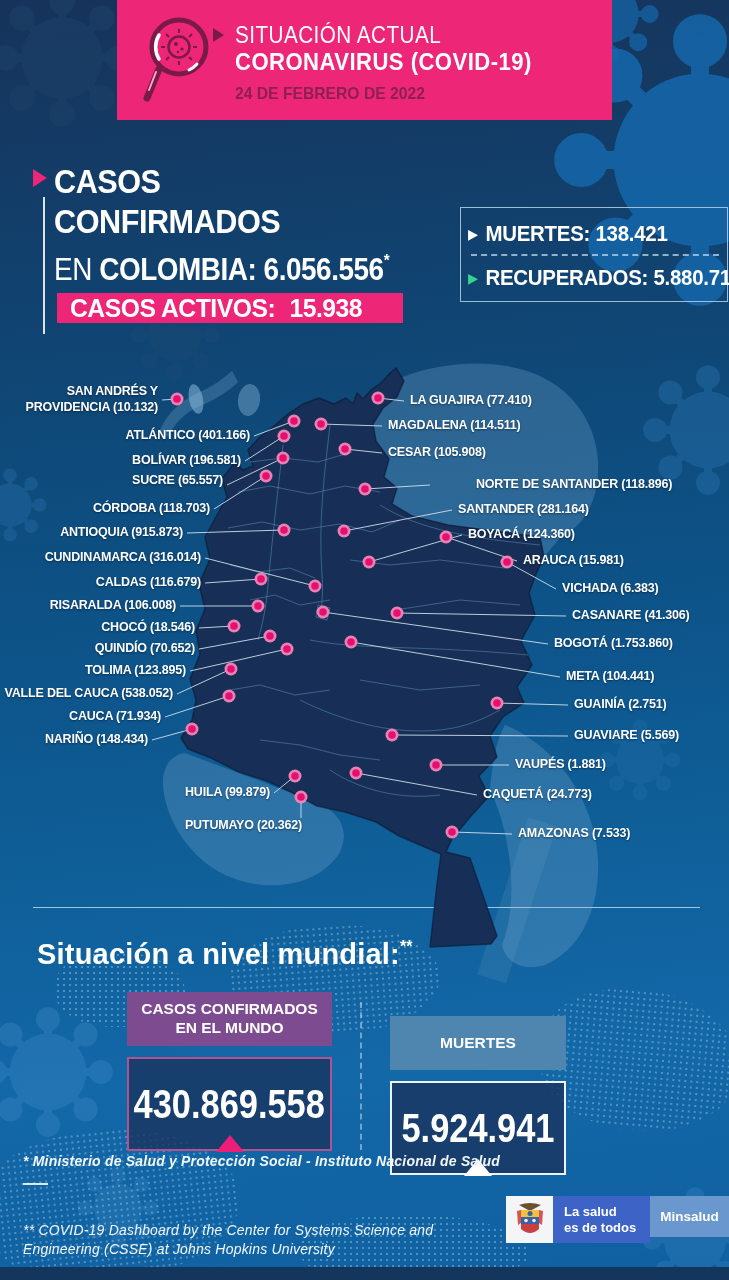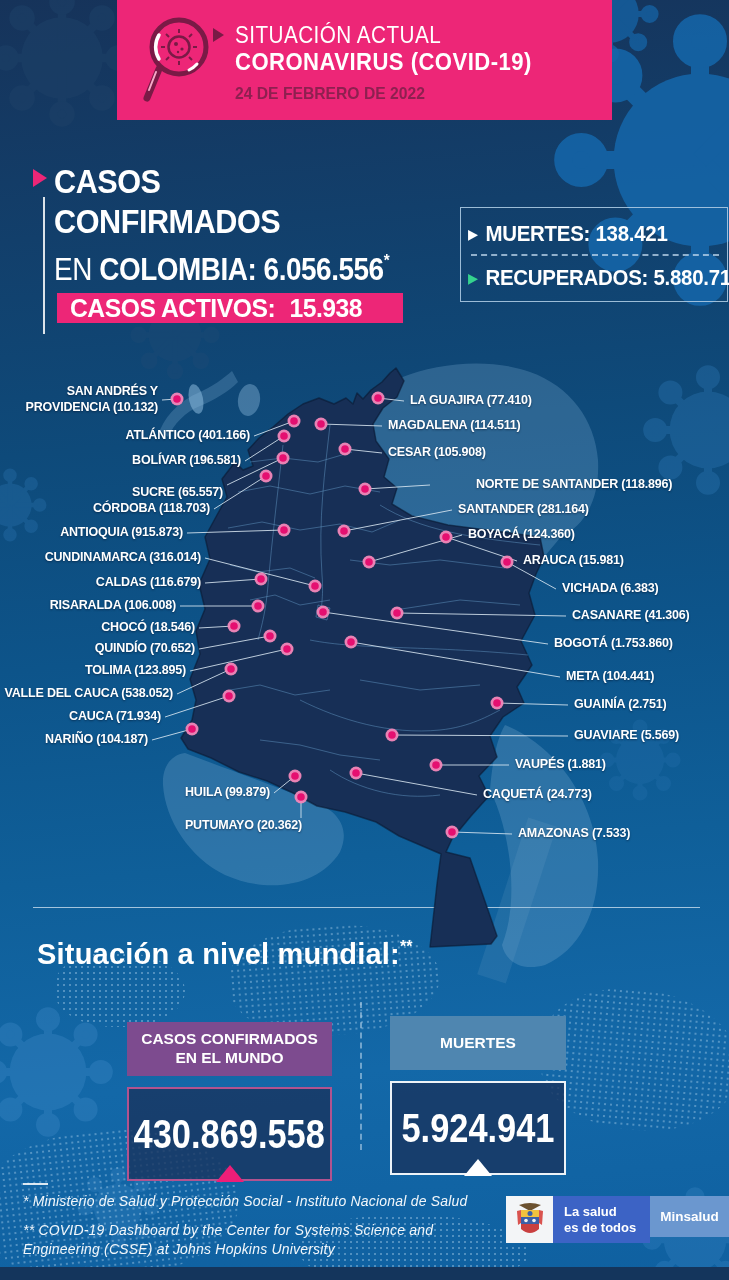--- a/index.html
+++ b/index.html
@@ -60,32 +60,32 @@
   .world-title sup{font-size:16px;vertical-align:12px;}
   .card{position:absolute;top:992px;}
   .card .hd{height:54px;display:flex;align-items:center;justify-content:center;text-align:center;
             font-size:15.5px;font-weight:700;line-height:1.2;padding:0 8px;box-sizing:border-box;}
   .card .num{position:relative;margin-top:11px;height:90px;display:flex;align-items:center;justify-content:center;
              background:rgba(25,52,95,.8);}
   .card .num .v{font-size:40px;font-weight:700;letter-spacing:0;transform:scaleX(.86);white-space:nowrap;}
   .card .tri-up{position:absolute;bottom:-3px;left:50%;transform:translateX(-50%);width:0;height:0;
                 border-left:14px solid transparent;border-right:14px solid transparent;}
   .card-confirmed{left:127px;width:205px;}
-  .card-confirmed .hd{background:#7d4b8f;margin-top:30px;}
+  .card-confirmed .hd{background:#7d4b8f;}
   .card-confirmed .num{border:2px solid #b1538f;}
   .card-confirmed .tri-up{border-bottom:17px solid #ed1e78;}
   .card-deaths{left:390px;width:176px;margin-top:24px;}
   .card-deaths .hd{background:#4f86b0;}
   .card-deaths .num{border:2px solid #edf3f8;}
   .card-deaths .tri-up{border-bottom:17px solid #ffffff;}
   .card-sep{left:360px;top:1002px;height:148px;width:0;border-left:2px dashed rgba(192,216,236,.55);}
   
   .foot-dash{left:23px;top:1183px;width:25px;height:2px;background:rgba(255,255,255,.85);}
   .note{position:absolute;left:23px;font-size:14px;font-style:italic;font-weight:400;color:#f2f7fb;letter-spacing:.2px;}
-  .note1{top:1193px;white-space:nowrap;}
+  .note1{top:1153px;white-space:nowrap;font-weight:bold;}
   .note2{top:1221px;width:470px;line-height:1.35;}
   .logo-white{left:506px;top:1196px;width:47px;height:47px;background:#f3f5f7;display:flex;align-items:center;justify-content:center;}
   .logo-tagline{left:553px;top:1196px;width:97px;height:47px;background:#3c63c5;display:flex;align-items:center;
                 padding-left:11px;box-sizing:border-box;font-size:13px;font-weight:700;line-height:1.2;}
   .logo-brand{left:650px;top:1196px;width:79px;height:41px;background:#6b97cf;display:flex;align-items:center;
               justify-content:center;font-size:13.5px;font-weight:700;}
   .bottom-bar{left:0;top:1267px;width:729px;height:13px;background:#14355c;}
 </style>
 </head>
 <body>
@@ -276,32 +276,32 @@
         <circle cx="356" cy="773" r="6.5" class="dot-ring"></circle>
         <circle cx="356" cy="773" r="3.8" class="dot-core"></circle>
         <circle cx="452" cy="832" r="6.5" class="dot-ring"></circle>
         <circle cx="452" cy="832" r="3.8" class="dot-core"></circle>
       </g>
   </svg>
   <div id="map-labels">
       <div class="map-label left wrap" style="right: 571px; top: 383px;">SAN ANDRÉS Y PROVIDENCIA (10.132)</div>
       <div class="map-label left" style="right: 479px; top: 427px;">ATLÁNTICO (401.166)</div>
       <div class="map-label left" style="right: 488px; top: 452px;">BOLÍVAR (196.581)</div>
-      <div class="map-label left" style="right: 506px; top: 484px; text-align: center;">SUCRE (65.557)</div>
+      <div class="map-label left" style="right: 506px; top: 472px; text-align: center;">SUCRE (65.557)</div>
       <div class="map-label left" style="right: 519px; top: 500px;">CÓRDOBA (118.703)</div>
       <div class="map-label left" style="right: 546px; top: 524px;">ANTIOQUIA (915.873)</div>
       <div class="map-label left" style="right: 528px; top: 549px;">CUNDINAMARCA (316.014)</div>
       <div class="map-label left" style="right: 528px; top: 574px;">CALDAS (116.679)</div>
       <div class="map-label left" style="right: 553px; top: 597px;">RISARALDA (106.008)</div>
       <div class="map-label left" style="right: 534px; top: 619px;">CHOCÓ (18.546)</div>
       <div class="map-label left" style="right: 534px; top: 640px;">QUINDÍO (70.652)</div>
       <div class="map-label left" style="right: 543px; top: 662px;">TOLIMA (123.895)</div>
       <div class="map-label left" style="right: 556px; top: 685px;">VALLE DEL CAUCA (538.052)</div>
       <div class="map-label left" style="right: 568px; top: 708px;">CAUCA (71.934)</div>
-      <div class="map-label left" style="right: 581px; top: 731px;">NARIÑO (104.187)</div>
+      <div class="map-label left" style="right: 581px; top: 731px;">NARIÑO (148.434)</div>
       <div class="map-label left" style="right: 459px; top: 784px;">HUILA (99.879)</div>
       <div class="map-label left" style="right: 427px; top: 817px;">PUTUMAYO (20.362)</div>
       <div class="map-label right" style="left: 410px; top: 392px;">LA GUAJIRA (77.410)</div>
       <div class="map-label right" style="left: 388px; top: 417px;">MAGDALENA (114.511)</div>
       <div class="map-label right" style="left: 388px; top: 444px;">CESAR (105.908)</div>
       <div class="map-label right" style="left: 436px; top: 476px; padding-left: 40px;">NORTE DE SANTANDER (118.896)</div>
       <div class="map-label right" style="left: 458px; top: 501px;">SANTANDER (281.164)</div>
       <div class="map-label right" style="left: 468px; top: 526px;">BOYACÁ (124.360)</div>
       <div class="map-label right" style="left: 523px; top: 552px;">ARAUCA (15.981)</div>
       <div class="map-label right" style="left: 562px; top: 580px;">VICHADA (6.383)</div>

